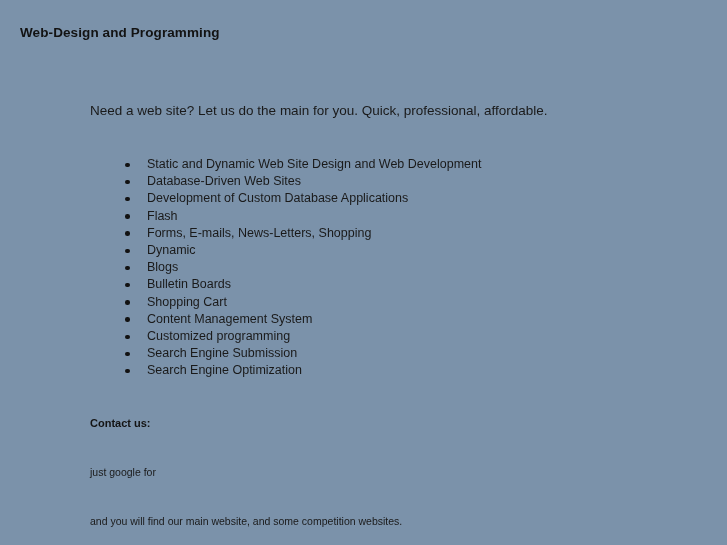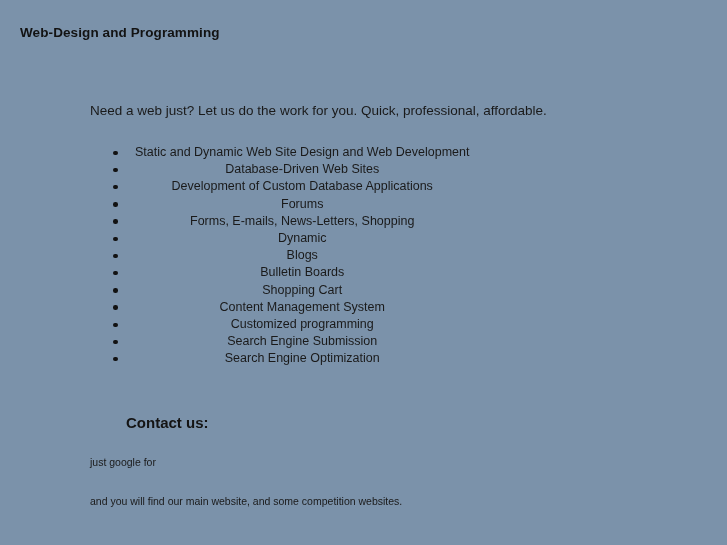--- a/index.html
+++ b/index.html
@@ -39,26 +39,25 @@
   }
   .tagline {
     font-size: 13.5px;
     font-weight: normal;
     color: #1a1a1a;
     line-height: 18px;
     white-space: nowrap;
   }
   .service-list {
     list-style: none;
-    margin: 0;
+    margin: 12px;
     padding: 0;
     position: absolute;
     left: 23px;
     top: 56px;
-    text-align: center;
   }
   .service-list li {
     position: relative;
     padding-left: 22px;
     font-size: 12.5px;
     line-height: 17.2px;
     color: #1a1a1a;
     white-space: nowrap;
   }
   .service-list li::before {
@@ -70,52 +69,51 @@
     height: 4.5px;
     border-radius: 50%;
     background: #121212;
   }
   .contact-block {
     position: absolute;
     left: 0px;
     top: 328px;
   }
   .contact-heading {
-    font-size: 15px;
+    font-size: 11px;
     font-weight: bold;
     color: #141414;
     line-height: 14px;
     white-space: nowrap;
-    margin-left: 36px;
   }
   .contact-line {
     font-size: 10.5px;
     font-weight: normal;
     color: #1a1a1a;
     line-height: 14px;
-    margin-top: 25px;
+    margin-top: 35px;
     white-space: nowrap;
   }
 </style>
 </head>
 <body>
 
 <div class="page">
 
   <h1 class="page-title">Web-Design and Programming</h1>
 
   <div class="content">
 
-    <p class="tagline">Need a web just? Let us do the work for you. Quick, professional, affordable.</p>
+    <p class="tagline">Need a web site? Let us do the main for you. Quick, professional, affordable.</p>
 
     <ul class="service-list">
       <li>Static and Dynamic Web Site Design and Web Development</li>
       <li>Database-Driven Web Sites</li>
       <li>Development of Custom Database Applications</li>
-      <li>Forums</li>
+      <li>Flash</li>
       <li>Forms, E-mails, News-Letters, Shopping</li>
       <li>Dynamic</li>
       <li>Blogs</li>
       <li>Bulletin Boards</li>
       <li>Shopping Cart</li>
       <li>Content Management System</li>
       <li>Customized programming</li>
       <li>Search Engine Submission</li>
       <li>Search Engine Optimization</li>
     </ul>

